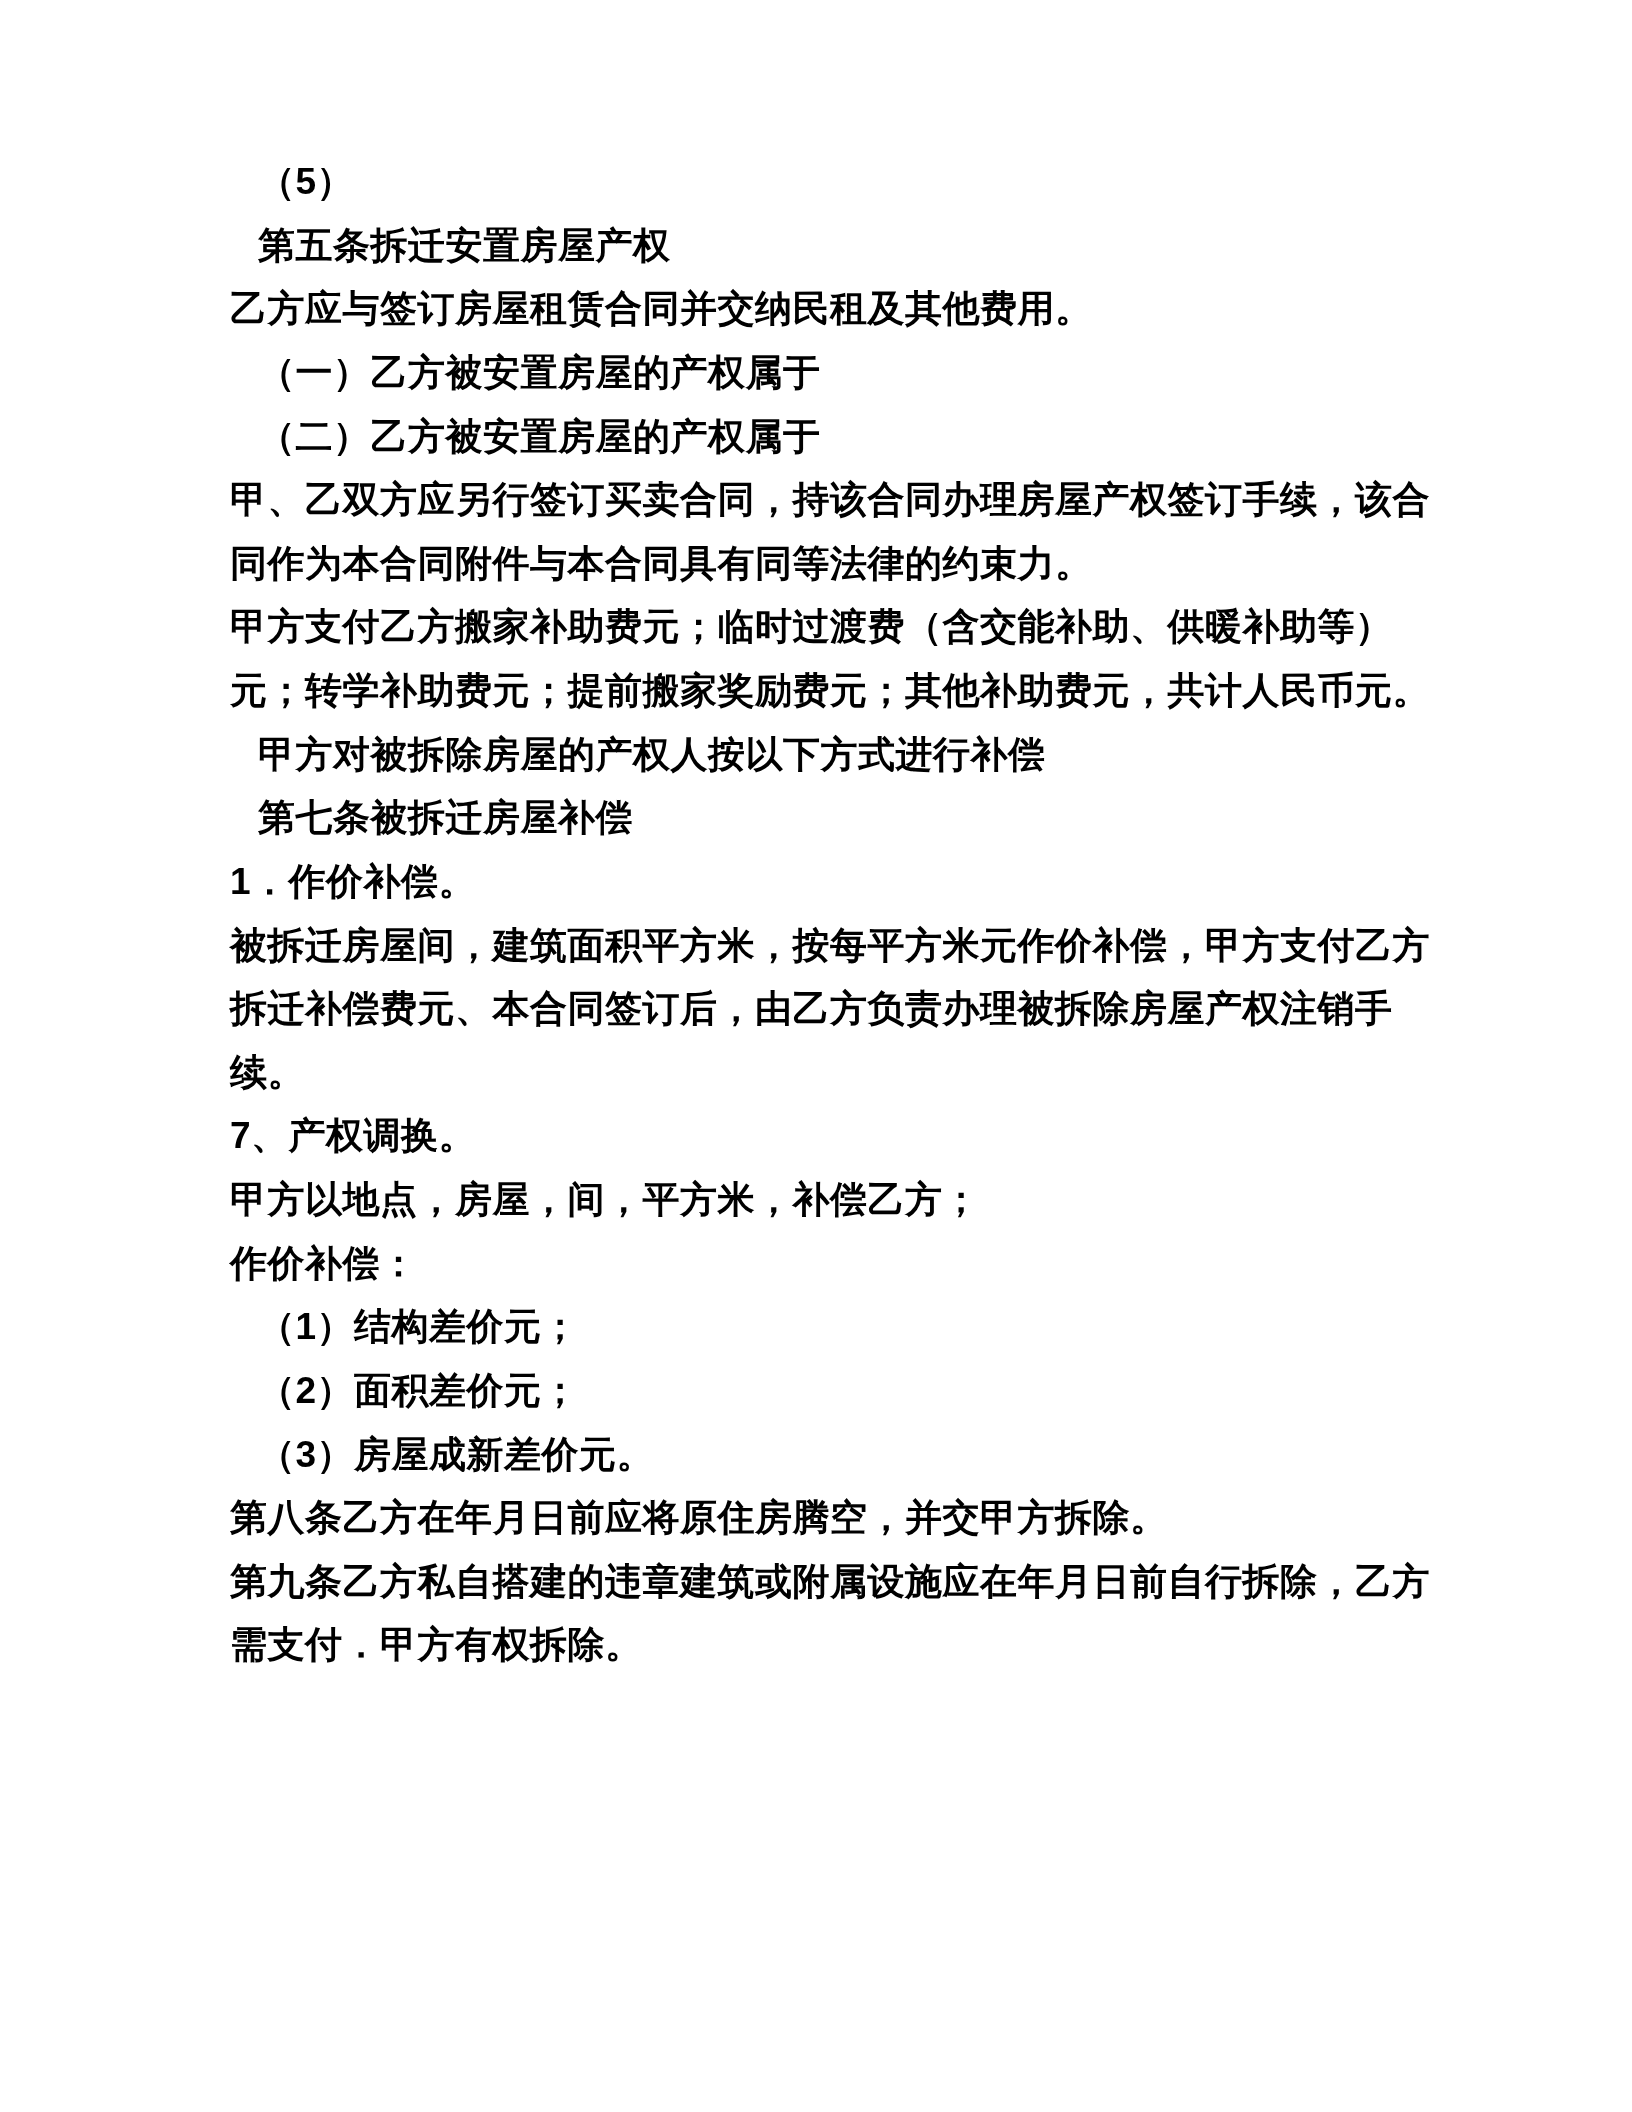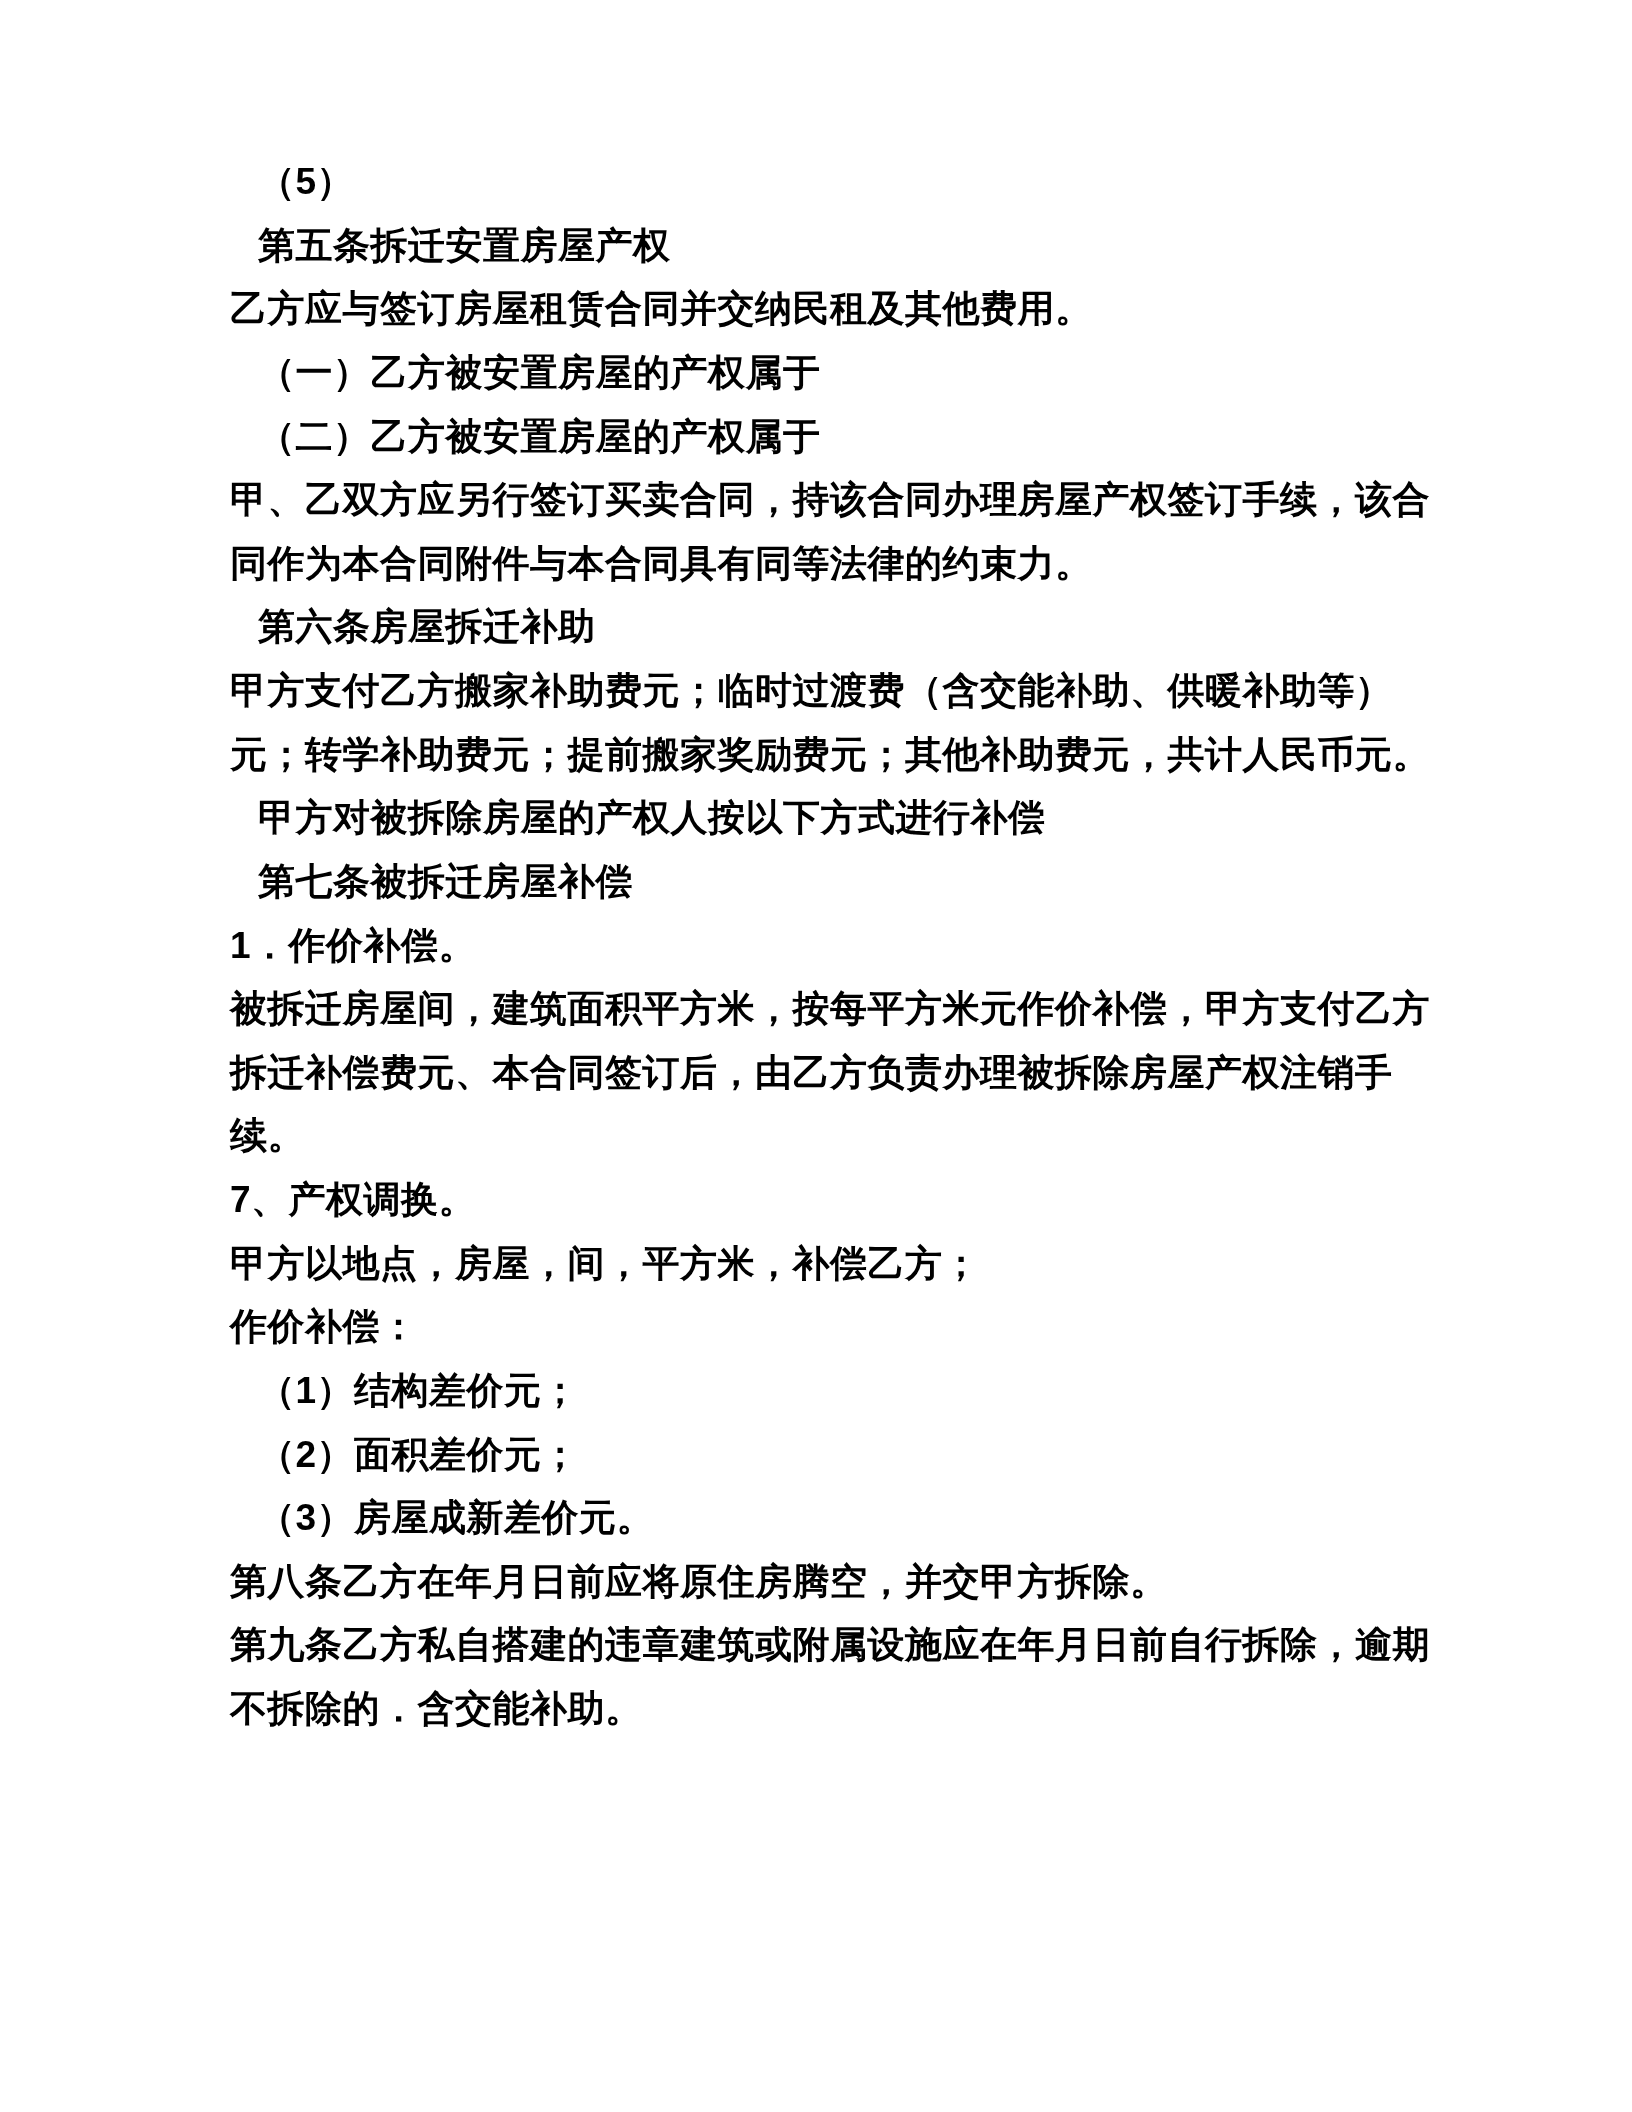--- a/index.html
+++ b/index.html
@@ -42,29 +42,28 @@
 
 <div class="page">
   <div class="doc-body">
 
     <p class="para indent-1">（5）</p>
     <p class="para indent-1">第五条拆迁安置房屋产权</p>
     <p class="para indent-0">乙方应与签订房屋租赁合同并交纳民租及其他费用。</p>
     <p class="para indent-1">（一）乙方被安置房屋的产权属于</p>
     <p class="para indent-1">（二）乙方被安置房屋的产权属于</p>
     <p class="para indent-0">甲、乙双方应另行签订买卖合同，持该合同办理房屋产权签订手续，该合同作为本合同附件与本合同具有同等法律的约束力。</p>
-    <p class="para indent-1">第六条房屋拆迁补助</p>
     <p class="para indent-0">甲方支付乙方搬家补助费元；临时过渡费（含交能补助、供暖补助等）元；转学补助费元；提前搬家奖励费元；其他补助费元，共计人民币元。</p>
     <p class="para indent-1">甲方对被拆除房屋的产权人按以下方式进行补偿</p>
     <p class="para indent-1">第七条被拆迁房屋补偿</p>
     <p class="para indent-0">1．作价补偿。</p>
     <p class="para indent-0">被拆迁房屋间，建筑面积平方米，按每平方米元作价补偿，甲方支付乙方拆迁补偿费元、本合同签订后，由乙方负责办理被拆除房屋产权注销手续。</p>
     <p class="para indent-0">7、产权调换。</p>
     <p class="para indent-0">甲方以地点，房屋，间，平方米，补偿乙方；</p>
     <p class="para indent-0">作价补偿：</p>
     <p class="para indent-1">（1）结构差价元；</p>
     <p class="para indent-1">（2）面积差价元；</p>
     <p class="para indent-1">（3）房屋成新差价元。</p>
     <p class="para indent-0">第八条乙方在年月日前应将原住房腾空，并交甲方拆除。</p>
-    <p class="para indent-0">第九条乙方私自搭建的违章建筑或附属设施应在年月日前自行拆除，逾期不拆除的．含交能补助。</p>
+    <p class="para indent-0">第九条乙方私自搭建的违章建筑或附属设施应在年月日前自行拆除，乙方需支付．甲方有权拆除。</p>
 
   </div>
 </div>
 
 </body></html>

